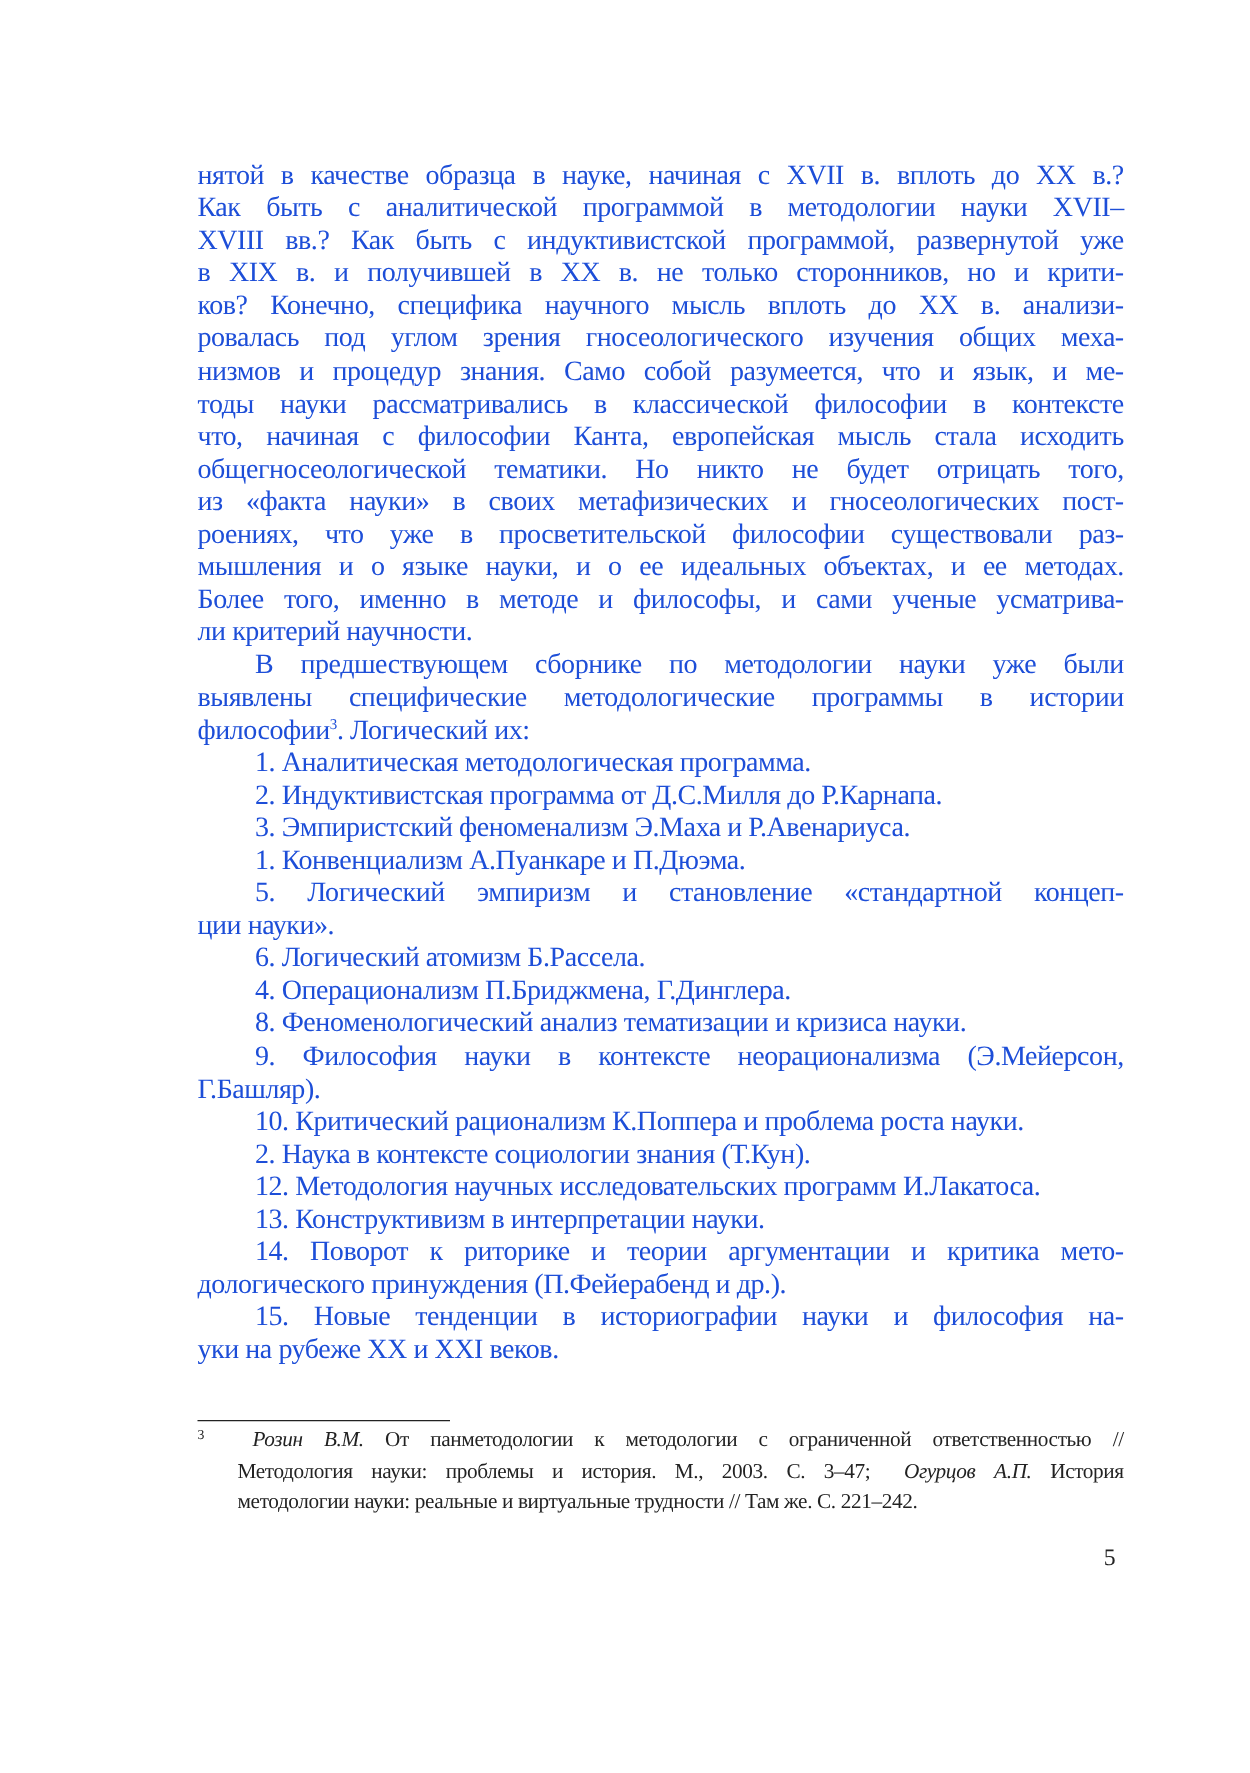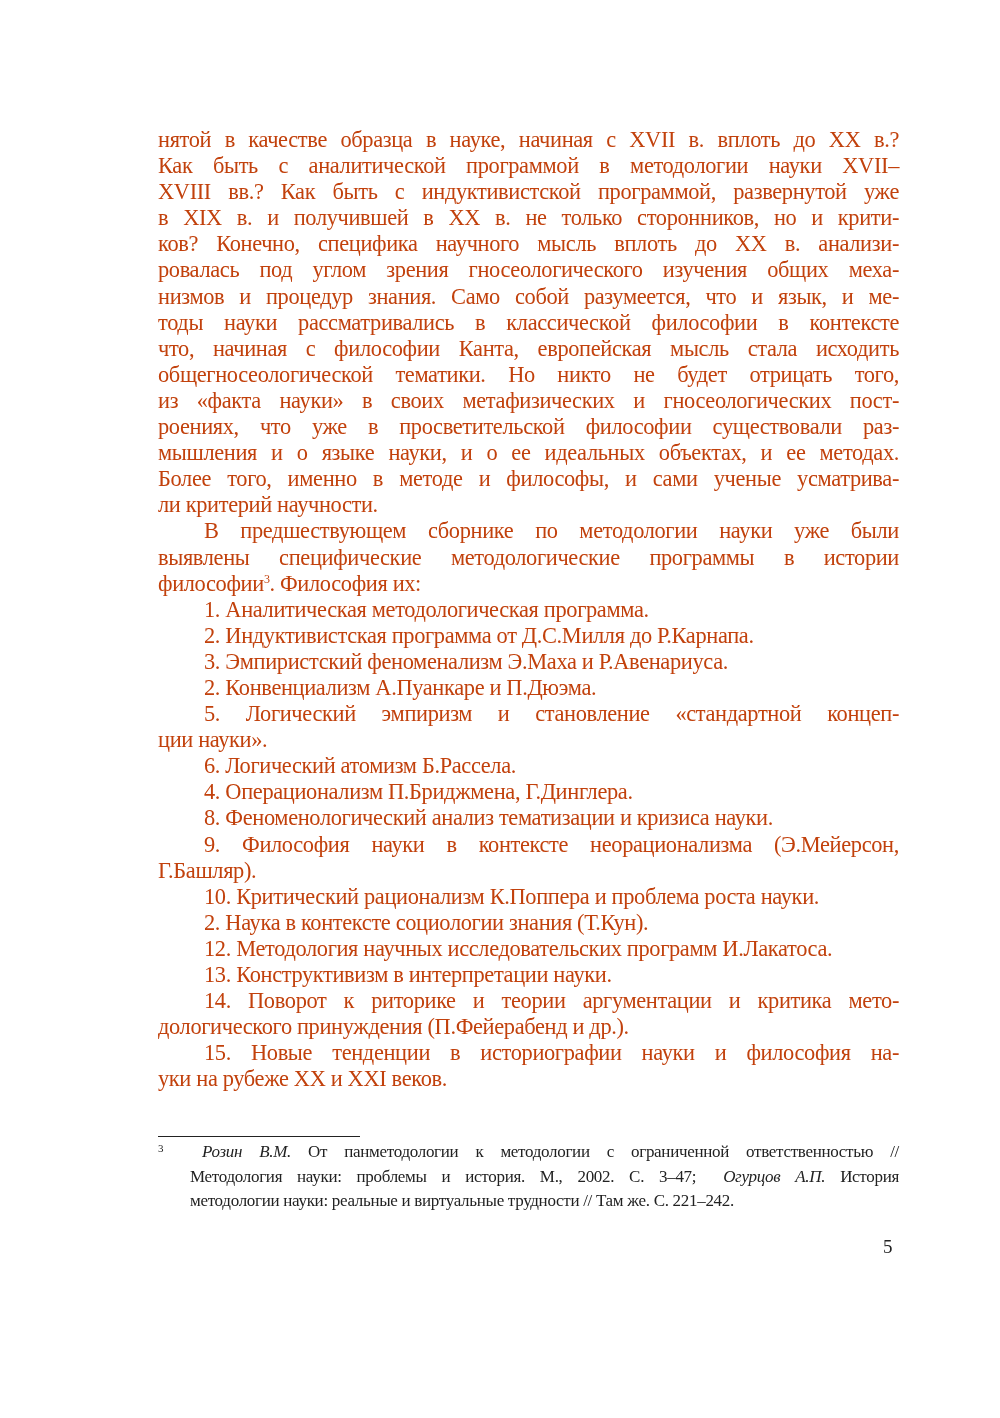--- a/index.html
+++ b/index.html
@@ -1,20 +1,20 @@
 <!DOCTYPE html>
 <html><head>
 <meta charset="utf-8">
 <style>
   html, body { margin: 0; padding: 0; background: #ffffff; }
   body { width: 1000px; height: 1418px; position: relative; overflow: hidden; }
   .page {
     position: absolute; left: 158px; top: 127px; width: 741px;
     font-family: "Liberation Serif", "DejaVu Serif", serif;
-    color: #c2410c;
+    color: #1d4ed8;
     font-size: 22.4px;
     line-height: 26.1px;
     letter-spacing: -0.35px;
   }
   .para { margin: 0; text-align: justify; text-align-last: auto; }
   .para .ln { display: block; text-align: justify; text-align-last: justify; white-space: nowrap; }
   .para .ln.last { text-align-last: left; }
   .indent { padding-left: 46px; }
   .list { margin: 0; padding: 0; list-style: none; }
   .list li { margin: 0; }
@@ -61,35 +61,35 @@
     <span class="ln">из «факта науки» в своих метафизических и гносеологических пост-</span>
     <span class="ln">роениях, что уже в просветительской философии существовали раз-</span>
     <span class="ln">мышления и о языке науки, и о ее идеальных объектах, и ее методах.</span>
     <span class="ln">Более того, именно в методе и философы, и сами ученые усматрива-</span>
     <span class="ln last">ли критерий научности.</span>
   </p>
 
   <p class="para">
     <span class="ln indent">В предшествующем сборнике по методологии науки уже были</span>
     <span class="ln">выявлены специфические методологические программы в истории</span>
-    <span class="ln last"><span>философии</span><sup class="fnref">3</sup><span>. Философия их:</span></span>
+    <span class="ln last"><span>философии</span><sup class="fnref">3</sup><span>. Логический их:</span></span>
   </p>
 
   <ul class="list">
     <li>
         <span class="ln first last">1. Аналитическая методологическая программа.</span>
       </li>
     <li>
         <span class="ln first last">2. Индуктивистская программа от Д.С.Милля до Р.Карнапа.</span>
       </li>
     <li>
         <span class="ln first last">3. Эмпиристский феноменализм Э.Маха и Р.Авенариуса.</span>
       </li>
     <li>
-        <span class="ln first last">2. Конвенциализм А.Пуанкаре и П.Дюэма.</span>
+        <span class="ln first last">1. Конвенциализм А.Пуанкаре и П.Дюэма.</span>
       </li>
     <li>
       <span class="ln first">5. Логический эмпиризм и становление «стандартной концеп-</span>
       <span class="ln last">ции науки».</span>
     </li>
     <li>
         <span class="ln first last">6. Логический атомизм Б.Рассела.</span>
       </li>
     <li>
         <span class="ln first last">4. Операционализм П.Бриджмена, Г.Динглера.</span>
@@ -123,18 +123,18 @@
     </li>
   </ul>
 </div>
 
 <div class="rule"></div>
 
 <div class="footnote">
   <span class="mark">3</span>
   <div class="body">
     <span class="ln"><i>Розин В.М.</i><span> От панметодологии к методологии с ограниченной ответственностью //</span></span>
-    <span class="ln"><span>Методология науки: проблемы и история. М., 2002. С. 3–47; </span><i>Огурцов А.П.</i><span> История</span></span>
+    <span class="ln"><span>Методология науки: проблемы и история. М., 2003. С. 3–47; </span><i>Огурцов А.П.</i><span> История</span></span>
     <span class="ln last">методологии науки: реальные и виртуальные трудности // Там же. С. 221–242.</span>
   </div>
 </div>
 
 <div class="pagenum">5</div>
 
 </body></html>

